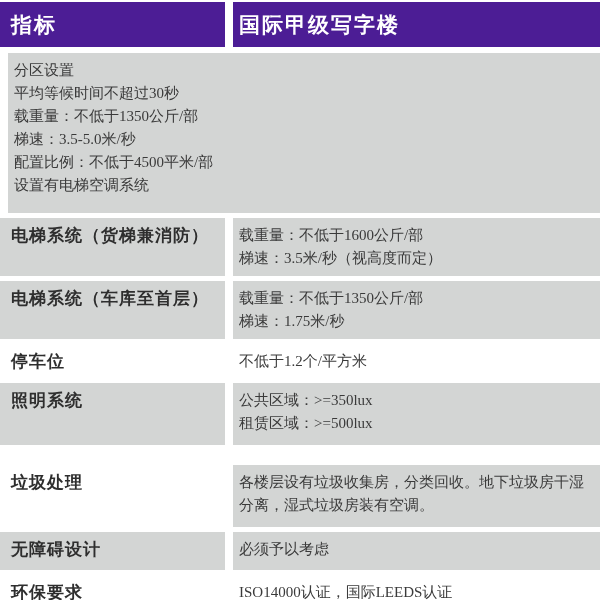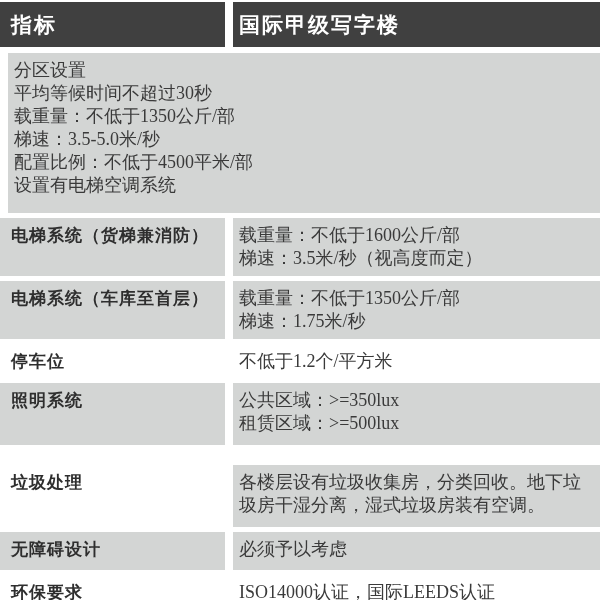--- a/index.html
+++ b/index.html
@@ -18,27 +18,27 @@
     flex: 0 0 225px; width: 225px;
     padding: 7px 4px 4px 11px;
     font-weight: bold; font-size: 17px; line-height: 22px;
     color: #2e2e2e;
     letter-spacing: 1px;
   }
   .cell.value {
     flex: 1;
     padding: 6px 12px 6px 6px;
     font-family: "Liberation Serif", serif;
-    font-size: 18px; line-height: 23px;
+    font-size: 15px; line-height: 23px;
     color: #3a3a3a;
   }
 
   .bg-gray  { background: #d3d5d4; }
   .bg-white { background: #ffffff; font-family: Liberation Serif, serif; }
-  .bg-red   { background: #404040; }
+  .bg-red   { background: #4c1d95; }
 
   
   .row.header { height: 45px; margin-bottom: 6px; }
   .row.header .cell {
     color: #ffffff; font-weight: bold; font-size: 21px;
     padding-top: 10px; letter-spacing: 2px;
     font-family: "Liberation Sans", sans-serif;
   }
   .row.header .cell.label { line-height: 26px; }
   .row.header .cell.value { line-height: 26px; font-family: "Liberation Sans", sans-serif; font-size: 21px; }

